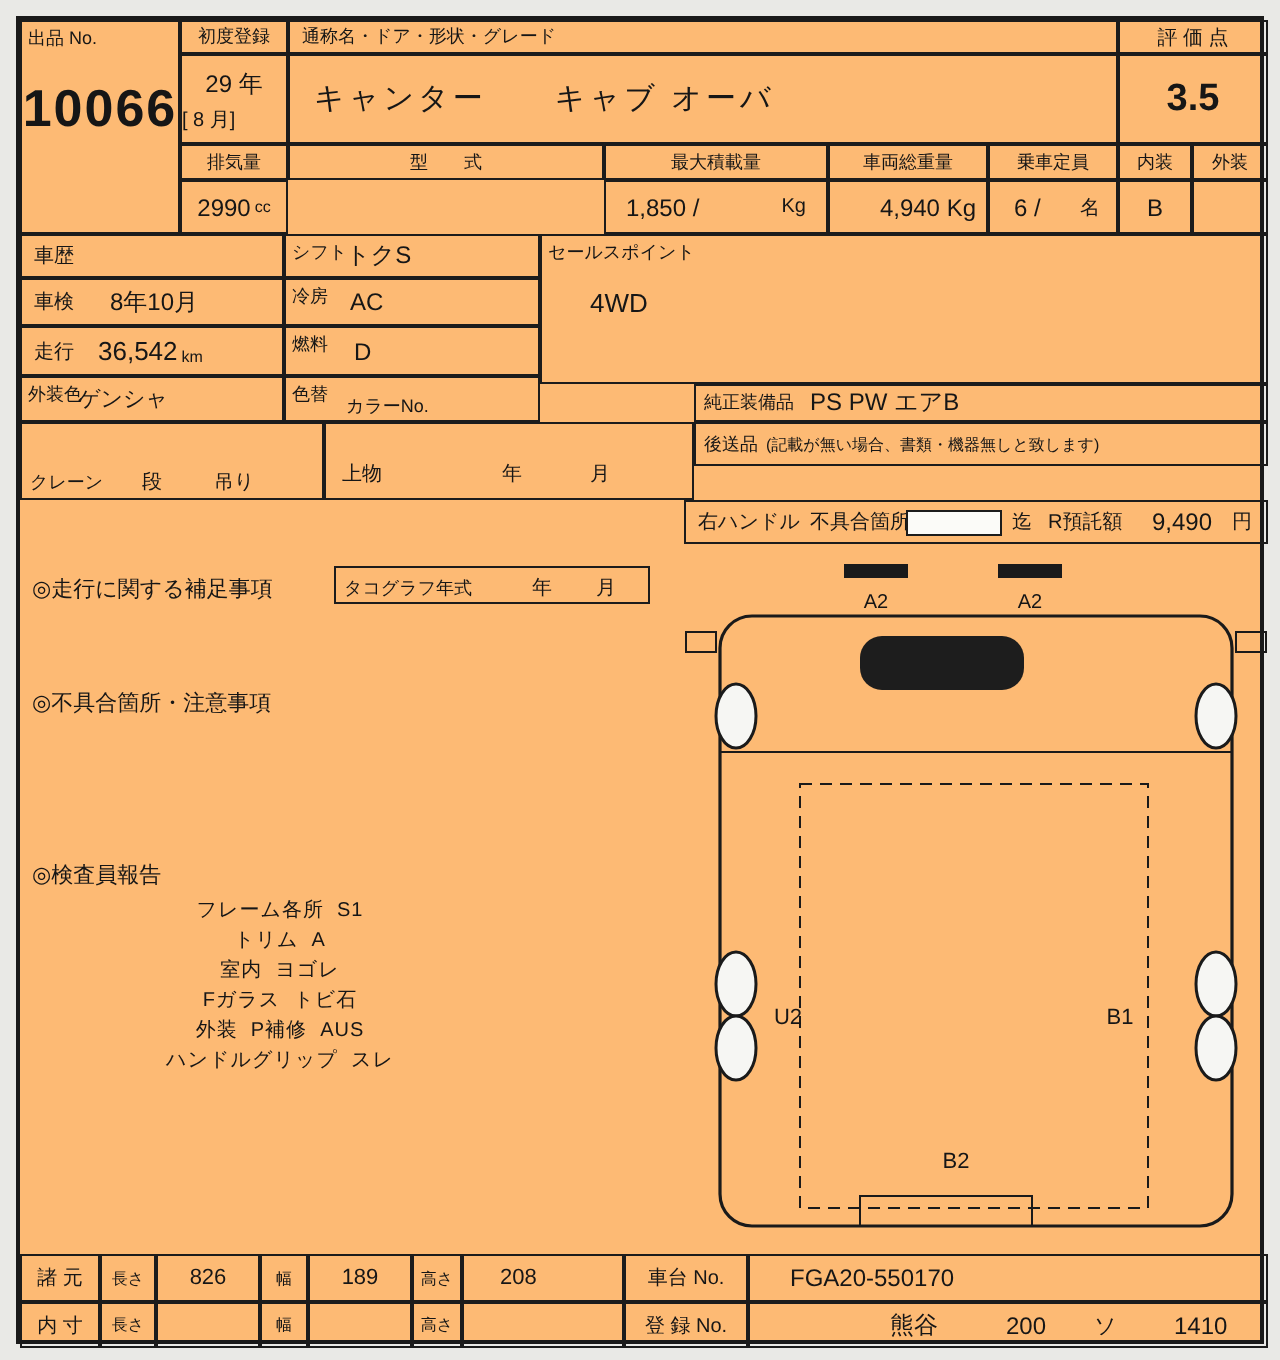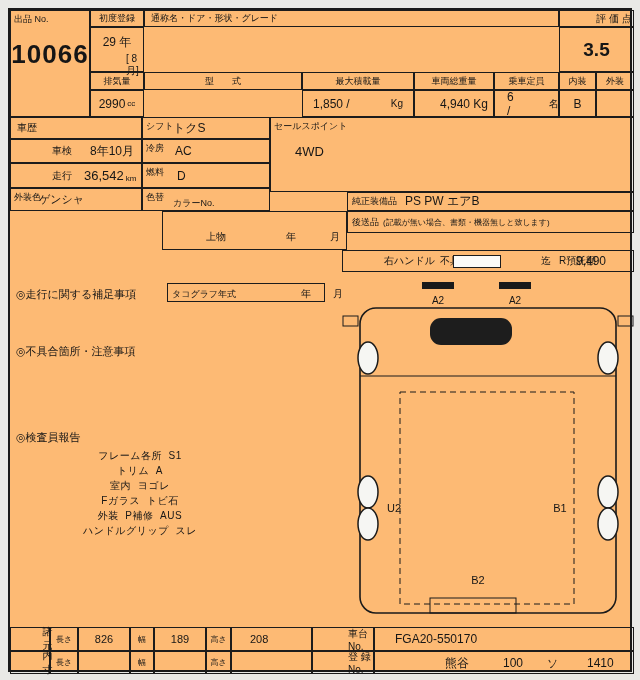--- a/index.html
+++ b/index.html
@@ -14,21 +14,21 @@
   .sheet {
     position:absolute; left:8px; top:8px; width:624px; height:664px;
     border:2px solid #1a1a1a; background:#fdba74;
   }
   .c { position:absolute; border:1px solid #1c1c1c; }
   .nb { position:absolute; }
   .fc { display:flex; align-items:center; justify-content:center; }
   .fl { display:flex; align-items:center; }
   .t8 { font-size:8px; }
   .t9 { font-size:9px; }
-  .t10 { font-size:10px;padding-left:35px; }
+  .t10 { font-size:10px; }
   .t11 { font-size:11px; }
   .t12 { font-size:12px; }
   .t13 { font-size:13px; }
   .lab { position:absolute; left:3px; top:2px; font-size:9px; }
   .vmid { position:absolute; top:50%; transform:translateY(-50%); }
   .bigno { position:absolute; left:0; top:28px; width:100%; text-align:center;
            font-size:26px; font-weight:bold; letter-spacing:1px; }
   .score { font-size:19px; font-weight:bold; }
   .input-box { position:absolute; border:1px solid #1c1c1c; background:#fbfbf8; }
   .report-line { line-height:15px; font-size:10px; letter-spacing:0.5px; white-space:pre;text-align:center; }
@@ -44,20 +44,21 @@
     <div class="bigno">10066</div>
   </div>
 
   <div class="c fc t9" style="left:80px;top:0;width:54px;height:17px">初度登録</div>
   <div class="c" style="left:80px;top:17px;width:54px;height:45px">
     <div class="nb t12" style="left:0;top:6px;width:100%;text-align:center">29 年</div>
     <div class="nb t10" style="left:0;top:25px;width:100%;text-align:left">[ 8 月]</div>
   </div>
 
   <div class="c fl t9" style="left:134px;top:0;width:415px;height:17px;padding-left:6px">通称名・ドア・形状・グレード</div>
+  <div class="c fl" style="left:134px;top:17px;width:415px;height:45px;padding-left:12px;font-size:15px;letter-spacing:2px">キャンター　　キャブ オーバ</div>
 
   <div class="c fc t10" style="left:549px;top:0;width:75px;height:17px">評 価 点</div>
   <div class="c fc score" style="left:549px;top:17px;width:75px;height:45px">3.5</div>
 
   <div class="c fc t9" style="left:80px;top:62px;width:54px;height:18px">排気量</div>
   <div class="c fc" style="left:80px;top:80px;width:54px;height:27px;gap:2px">
     <span class="t12">2990</span>
     <span class="t8">cc</span>
   </div>
 
@@ -110,20 +111,25 @@
 
   <div class="c" style="left:0;top:178px;width:132px;height:23px">
     <span class="lab">外装色</span>
     <span class="nb t11" style="left:28px;bottom:3px">ゲンシャ</span>
   </div>
   <div class="c" style="left:132px;top:178px;width:128px;height:23px">
     <span class="lab">色替</span>
     <span class="nb t9" style="left:30px;top:8px">カラーNo.</span>
   </div>
 
+  <div class="c" style="left:0;top:201px;width:152px;height:39px">
+    <span class="nb t9" style="left:4px;top:23px">クレーン</span>
+    <span class="nb t10" style="left:60px;top:22px">段</span>
+    <span class="nb t10" style="left:96px;top:22px">吊り</span>
+  </div>
   <div class="c" style="left:152px;top:201px;width:185px;height:39px">
     <span class="nb t10" style="left:8px;top:18px">上物</span>
     <span class="nb t10" style="left:88px;top:18px">年</span>
     <span class="nb t10" style="left:132px;top:18px">月</span>
   </div>
 
   <div class="c" style="left:260px;top:107px;width:364px;height:75px">
     <span class="lab">セールスポイント</span>
     <span class="nb t13" style="left:24px;top:26px">4WD</span>
   </div>
@@ -210,18 +216,18 @@
   <div class="c fc t10" style="left:0;top:641px;width:40px;height:23px">内 寸</div>
   <div class="c fc t8" style="left:40px;top:641px;width:28px;height:23px">長さ</div>
   <div class="c" style="left:68px;top:641px;width:52px;height:23px"></div>
   <div class="c fc t8" style="left:120px;top:641px;width:24px;height:23px">幅</div>
   <div class="c" style="left:144px;top:641px;width:52px;height:23px"></div>
   <div class="c fc t8" style="left:196px;top:641px;width:25px;height:23px">高さ</div>
   <div class="c" style="left:221px;top:641px;width:81px;height:23px"></div>
   <div class="c fc t10" style="left:302px;top:641px;width:62px;height:23px">登 録 No.</div>
   <div class="c" style="left:364px;top:641px;width:260px;height:23px">
     <span class="vmid t12" style="left:70px">熊谷</span>
-    <span class="vmid t12" style="left:128px">100</span>
+    <span class="vmid t12" style="left:128px">200</span>
     <span class="vmid t11" style="left:172px">ソ</span>
     <span class="vmid t12" style="left:212px">1410</span>
   </div>
 
 </div>
 
 </body></html>

